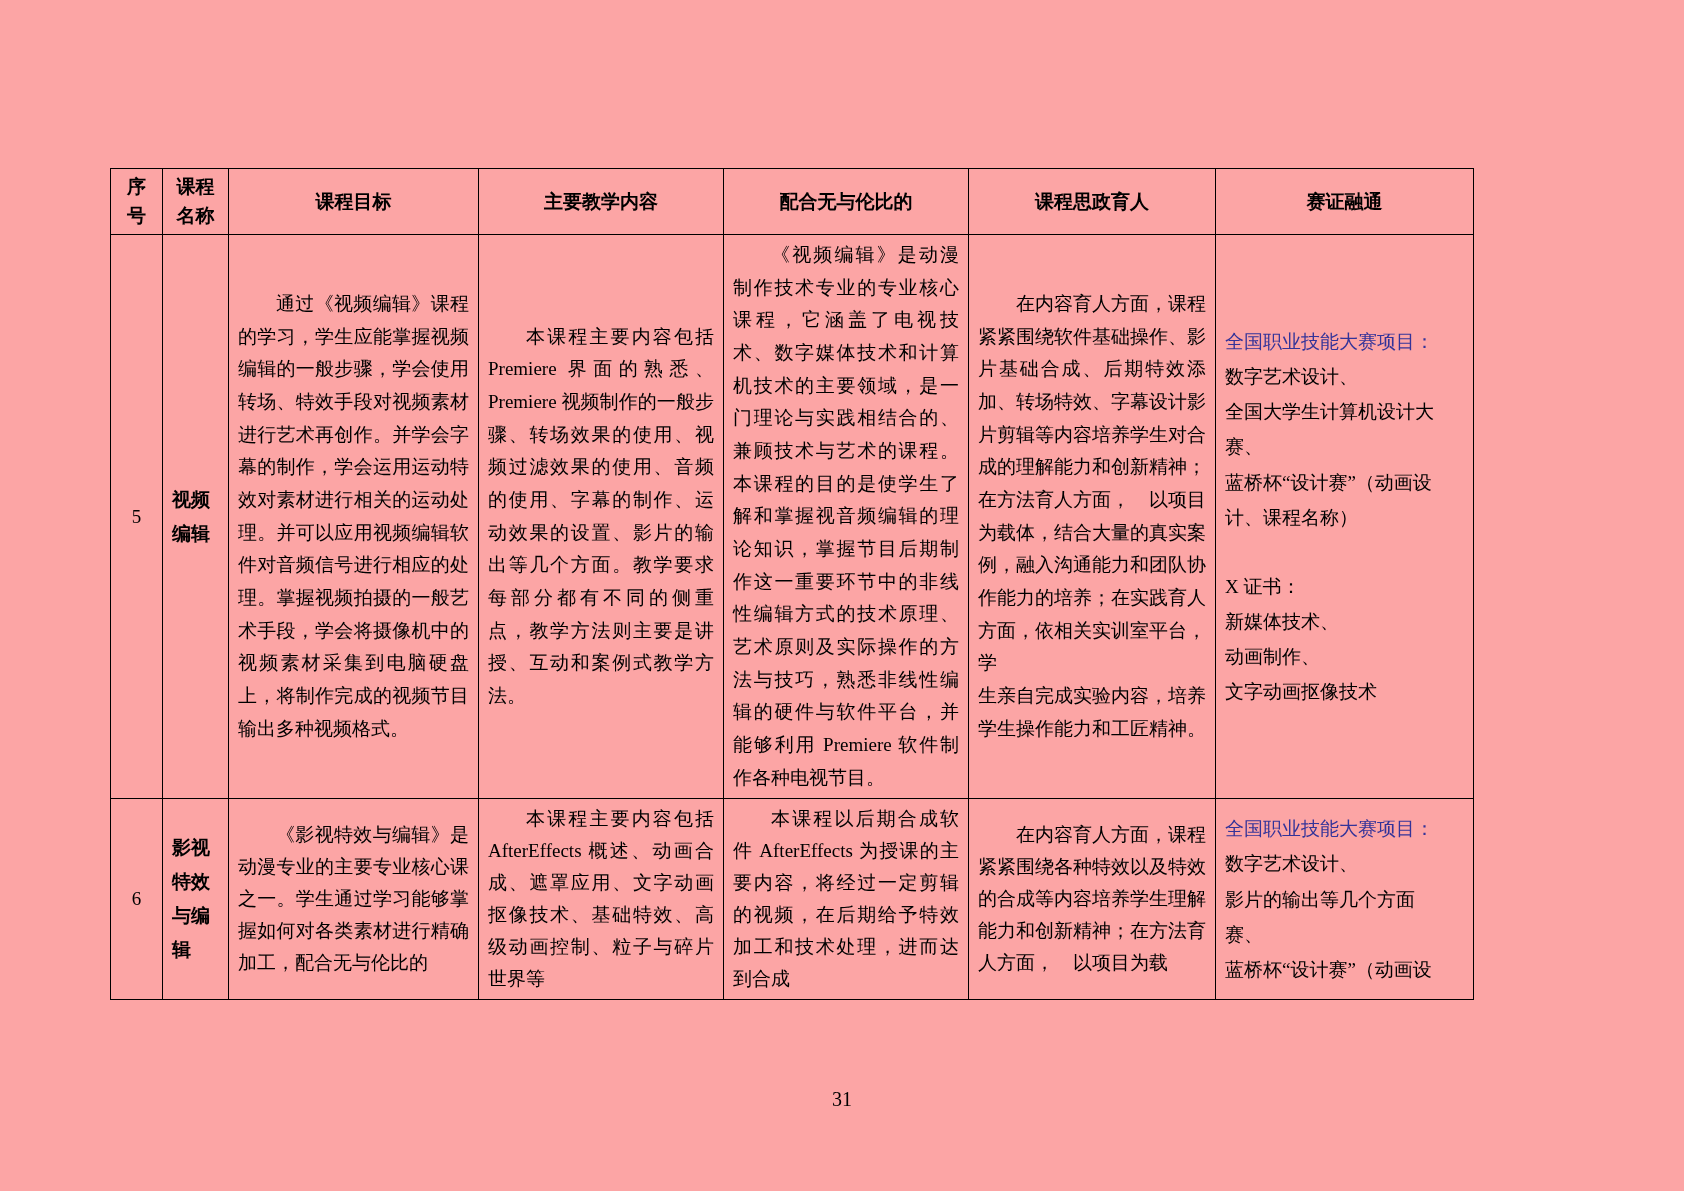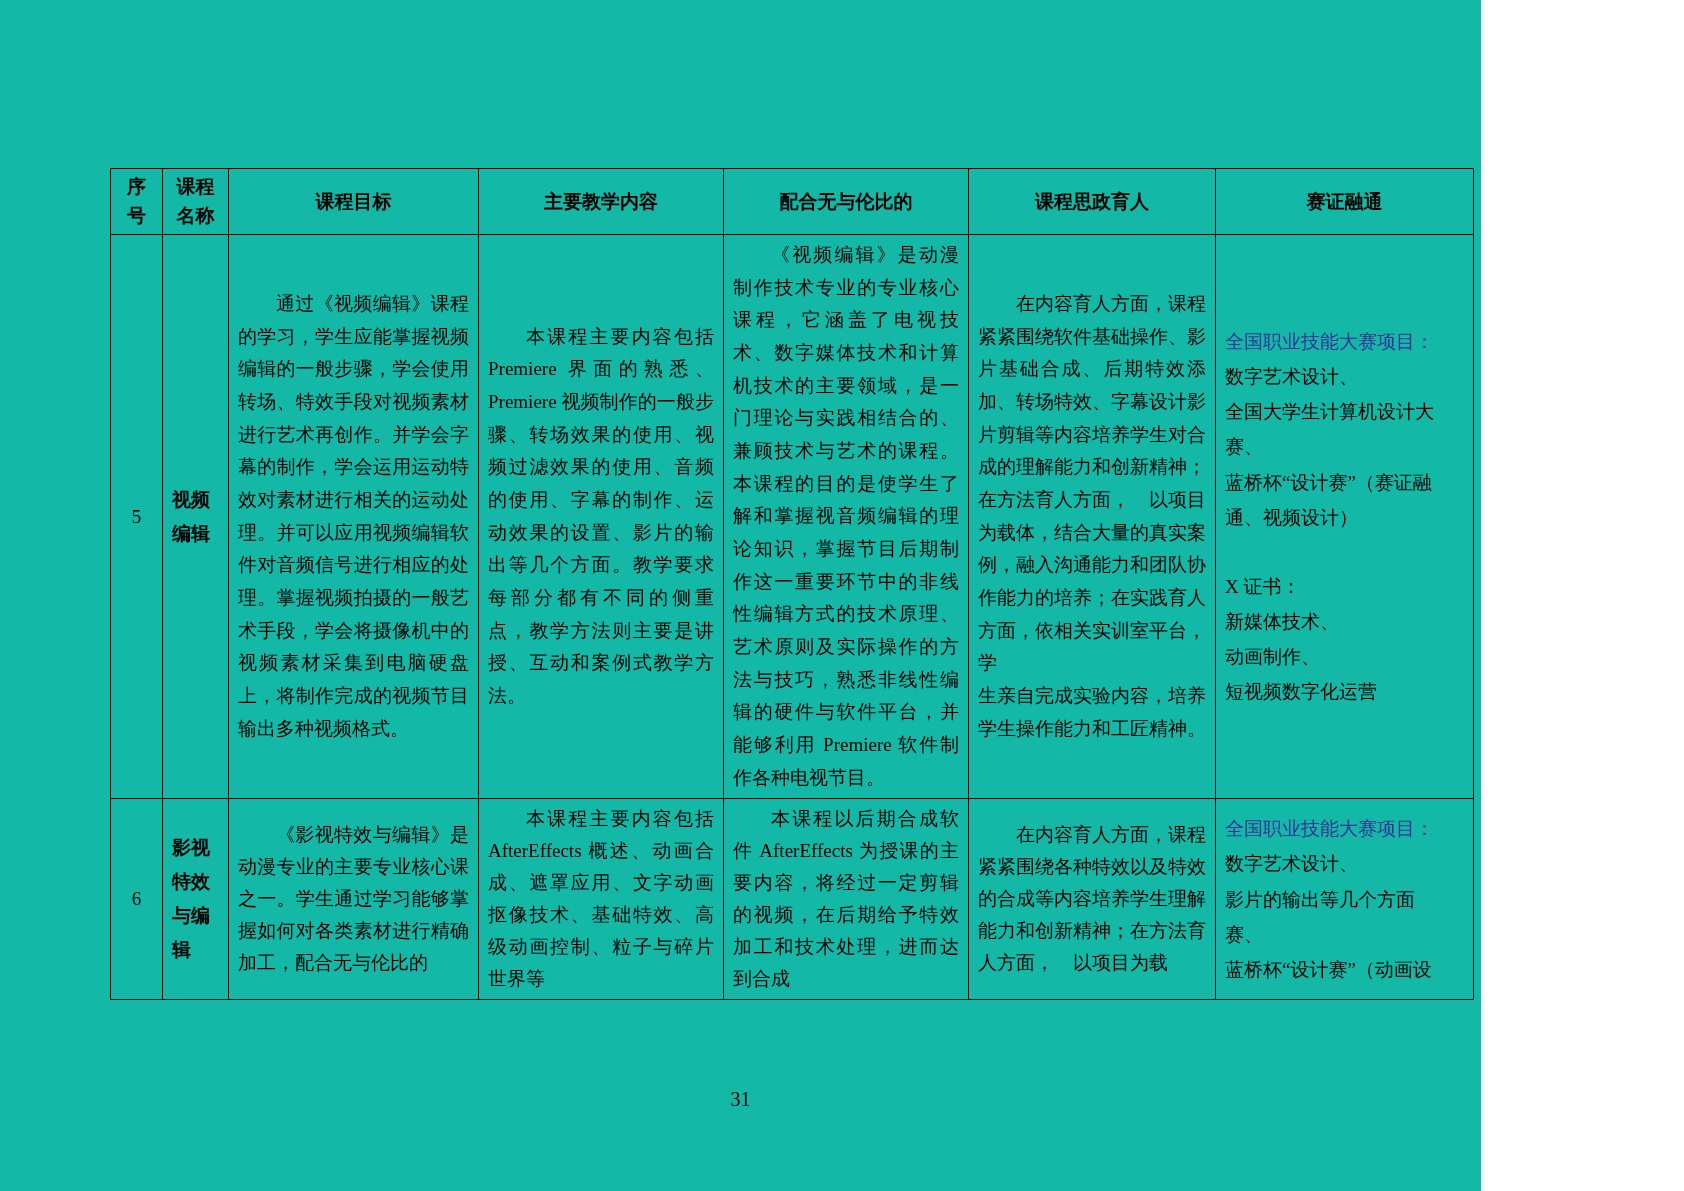--- a/index.html
+++ b/index.html
@@ -1,17 +1,17 @@
 <!DOCTYPE html>
 <html style="--blue: #333399;"><head>
 <meta charset="utf-8">
 <style>
   html,body{margin:0;padding:0;background:#ffffff;}
   .page{
-    position:relative;width:1481px;height:1191px;background:#14b8a6;
+    position:relative;width:1684px;height:1191px;background:#fca5a5;
     font-family:"Liberation Serif","DejaVu Serif",serif;
     color:#000;overflow:hidden;
   }
   table.doc{
     position:absolute;left:110px;top:168px;width:1363px;
     border-collapse:collapse;table-layout:fixed;
   }
   table.doc th,table.doc td{
     border:1px solid #000;vertical-align:middle;
     font-size:19px;padding:4px 9px;overflow:hidden;
@@ -83,26 +83,26 @@
         <div class="para indent">《视频编辑》是动漫制作技术专业的专业核心课程，它涵盖了电视技术、数字媒体技术和计算机技术的主要领域，是一门理论与实践相结合的、兼顾技术与艺术的课程。本课程的目的是使学生了解和掌握视音频编辑的理论知识，掌握节目后期制作这一重要环节中的非线性编辑方式的技术原理、艺术原则及实际操作的方法与技巧，熟悉非线性编辑的硬件与软件平台，并能够利用 Premiere 软件制作各种电视节目。</div>
       </td>
       <td class="row5-cell">
         <div class="para indent">在内容育人方面，课程紧紧围绕软件基础操作、影片基础合成、后期特效添加、转场特效、字幕设计影片剪辑等内容培养学生对合成的理解能力和创新精神；在方法育人方面，　以项目为载体，结合大量的真实案例，融入沟通能力和团队协作能力的培养；在实践育人方面，依相关实训室平台，　学</div>
         <div class="para">生亲自完成实验内容，培养学生操作能力和工匠精神。</div>
       </td>
       <td class="comp-cell">
         <div class="comp-line comp-title">全国职业技能大赛项目：</div>
         <div class="comp-line">数字艺术设计、</div>
         <div class="comp-line">全国大学生计算机设计大赛、</div>
-        <div class="comp-line">蓝桥杯“设计赛”（赛证融通、视频设计）</div>
+        <div class="comp-line">蓝桥杯“设计赛”（动画设计、课程名称）</div>
         <div class="comp-gap"></div>
         <div class="comp-line">X 证书：</div>
         <div class="comp-line">新媒体技术、</div>
         <div class="comp-line">动画制作、</div>
-        <div class="comp-line">短视频数字化运营</div>
+        <div class="comp-line">文字动画抠像技术</div>
       </td>
     </tr>
 
     <tr class="r6">
       <td class="center" style="vertical-align:middle">6</td>
       <td class="name-cell" style="vertical-align:middle">
         <div>影视特效与编辑</div>
       </td>
       <td class="top">
         <div class="para indent">《影视特效与编辑》是动漫专业的主要专业核心课之一。学生通过学习能够掌握如何对各类素材进行精确加工，配合无与伦比的</div>

